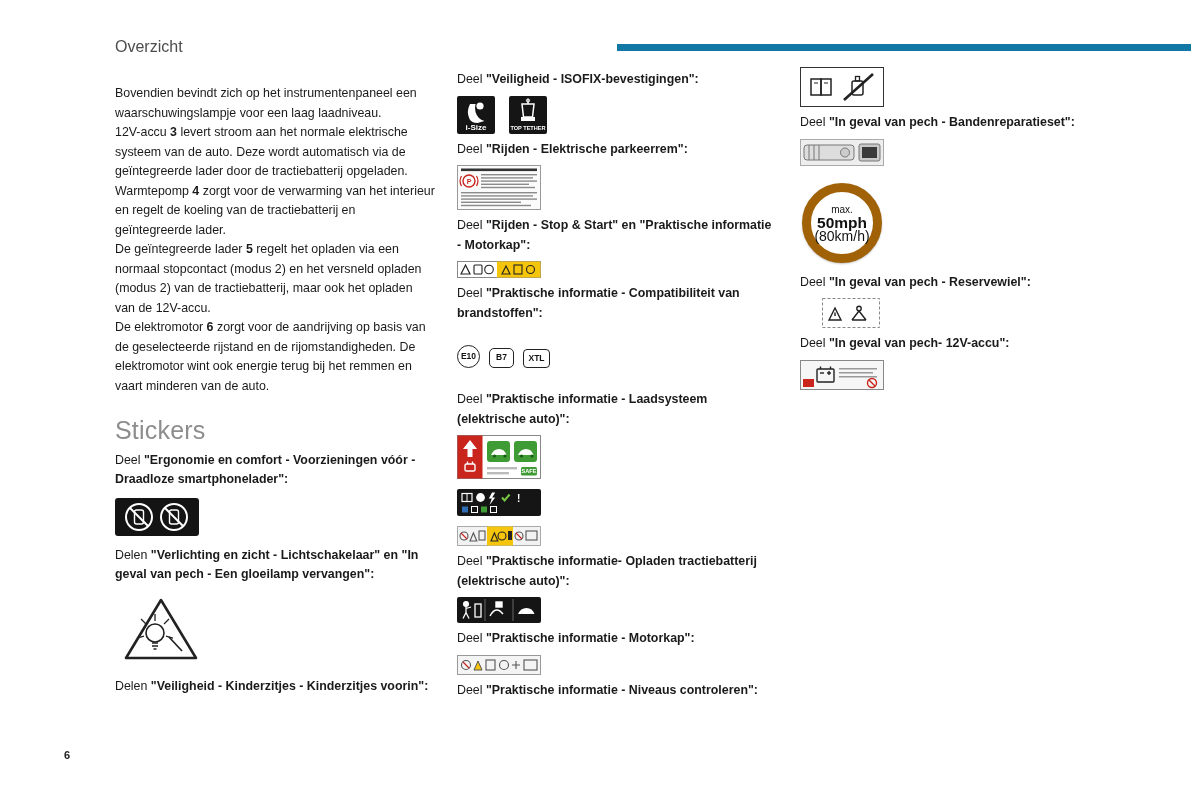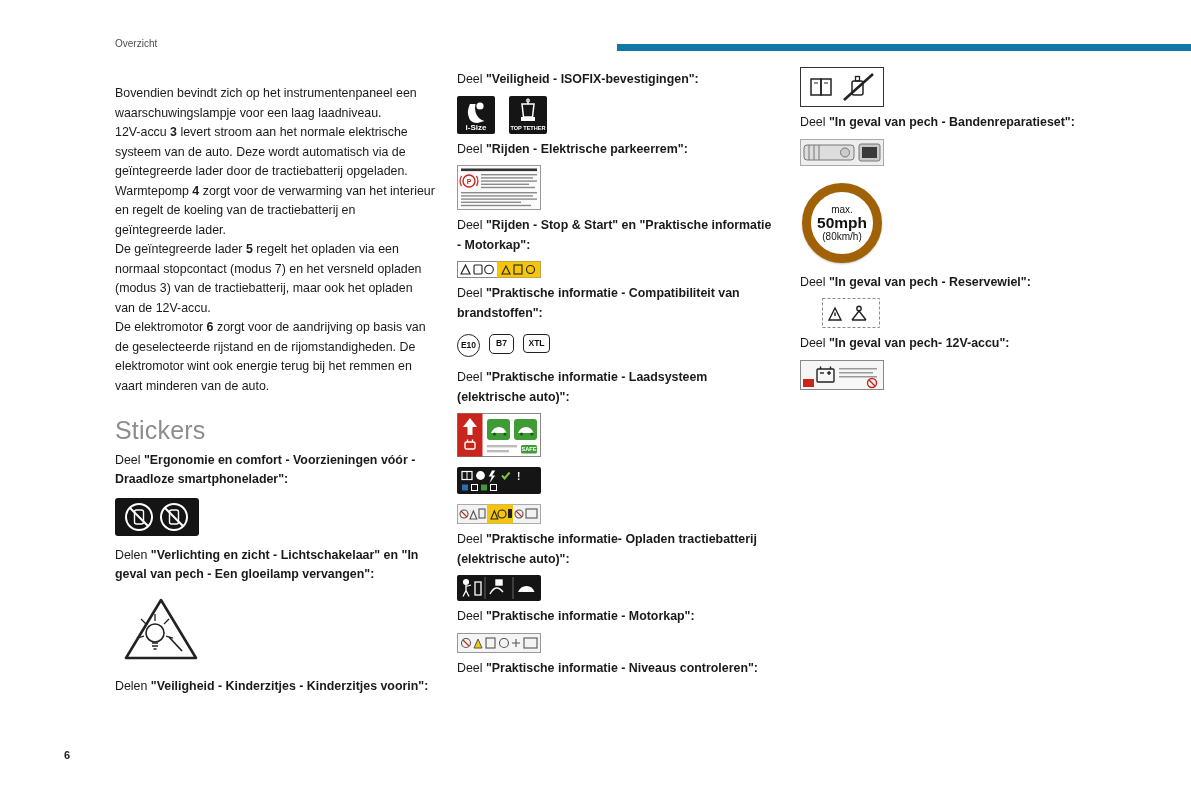--- a/index.html
+++ b/index.html
@@ -1,71 +1,71 @@
 <!DOCTYPE html>
 <html><head>
 <meta charset="utf-8">
 <style>
   * { margin:0; padding:0; box-sizing:border-box; }
   html,body { background:#ffffff; }
   body {
     width:1191px; height:794px; position:relative; overflow:hidden;
     font-family:"Liberation Sans", sans-serif; color:#1a1a1a;
   }
-  .header-label { position:absolute; left:115px; top:38px; font-size:10px; color:#4d4d4d; }
+  .header-label { position:absolute; left:115px; top:38px; font-size:16px; color:#4d4d4d; }
   .accent-bar { position:absolute; left:617px; top:44px; width:574px; height:7px; background:#1177a4; }
   .page-num { position:absolute; left:64px; top:749px; font-size:11px; font-weight:bold; color:#222; }
 
   .col { position:absolute; font-size:12.4px; line-height:19.5px; }
   .col1 { left:115px; top:84px; width:320px; }
   .col2 { left:457px; top:64px; width:316px; }
   .col3 { left:800px; top:62px; width:300px; }
 
   .intro { white-space:pre-line; }
   .h-stickers { font-size:25px; font-weight:400; color:#8d8d8d; margin:25px 0 4px; letter-spacing:0.2px; }
 
   .caption { margin:6px 0 6px; }
   .col1 .caption { margin:10px 0 8px; }
   .sticker { margin:5px 0 5px; line-height:0; }
   .sticker.tall-gap { margin-top:10px; }
   .indent { margin-left:22px; }
   .bulb-wrap { margin:10px 0 12px 6px; line-height:0; }
 
-  .fuel-row { display:flex; align-items:flex-start; gap:9px; margin:11px 0; }
+  .fuel-row { display:flex; align-items:flex-end; gap:9px; margin:22px 0; }
   .fuel-pill {
     display:inline-flex; align-items:center; justify-content:center;
     border:1.7px solid #222; font-weight:bold; font-size:8.5px; color:#111; background:#fff;
   }
   .fuel-circle { width:23px; height:23px; border-radius:50%; }
   .fuel-square { width:25px; height:20px; border-radius:5px; }
   .fuel-rect   { width:27px; height:19px; border-radius:4px; }
 
   .speed-sign {
     width:80px; height:80px; border-radius:50%;
     border:9px solid #a16207; background:#fff;
     display:flex; flex-direction:column; align-items:center; justify-content:center;
     margin:17px 0 10px 2px; box-shadow:0 1px 2px rgba(0,0,0,0.25);
   }
   .speed-max { font-size:10px; line-height:11px; color:#111; }
   .speed-val { font-size:15.5px; font-weight:bold; line-height:16px; color:#111; }
-  .speed-kmh { font-size:10px; line-height:11px; color:#111; }
+  .speed-kmh { font-size:14px; line-height:11px; color:#111; }
 </style>
 </head>
 <body>
 
 <div>
 
   <div class="header-label">Overzicht</div>
   <div class="accent-bar"></div>
 
   <div class="col col1">
     <p class="intro"><span>Bovendien bevindt zich op het instrumentenpaneel een waarschuwingslampje voor een laag laadniveau.
 12V-accu </span><span style="font-weight: bold;">3</span><span> levert stroom aan het normale elektrische systeem van de auto. Deze wordt automatisch via de geïntegreerde lader door de tractiebatterij opgeladen.
 Warmtepomp </span><span style="font-weight: bold;">4</span><span> zorgt voor de verwarming van het interieur en regelt de koeling van de tractiebatterij en geïntegreerde lader.
-De geïntegreerde lader </span><span style="font-weight: bold;">5</span><span> regelt het opladen via een normaal stopcontact (modus 7) en het versneld opladen (modus 3) van de tractiebatterij, maar ook het opladen van de 12V-accu.
+De geïntegreerde lader </span><span style="font-weight: bold;">5</span><span> regelt het opladen via een normaal stopcontact (modus 2) en het versneld opladen (modus 2) van de tractiebatterij, maar ook het opladen van de 12V-accu.
 De elektromotor </span><span style="font-weight: bold;">6</span><span> zorgt voor de aandrijving op basis van de geselecteerde rijstand en de rijomstandigheden. De elektromotor wint ook energie terug bij het remmen en vaart minderen van de auto.</span></p>
 
     <h2 class="h-stickers">Stickers</h2>
 
     <p class="caption"><span>Deel </span><span style="font-weight: bold;">"Ergonomie en comfort - Voorzieningen vóór - Draadloze smartphonelader":</span></p>
 
     <div class="sticker">
       <svg width="84" height="38" viewBox="0 0 84 38">
         <rect width="84" height="38" rx="3" fill="#141414"></rect>
         <g>

